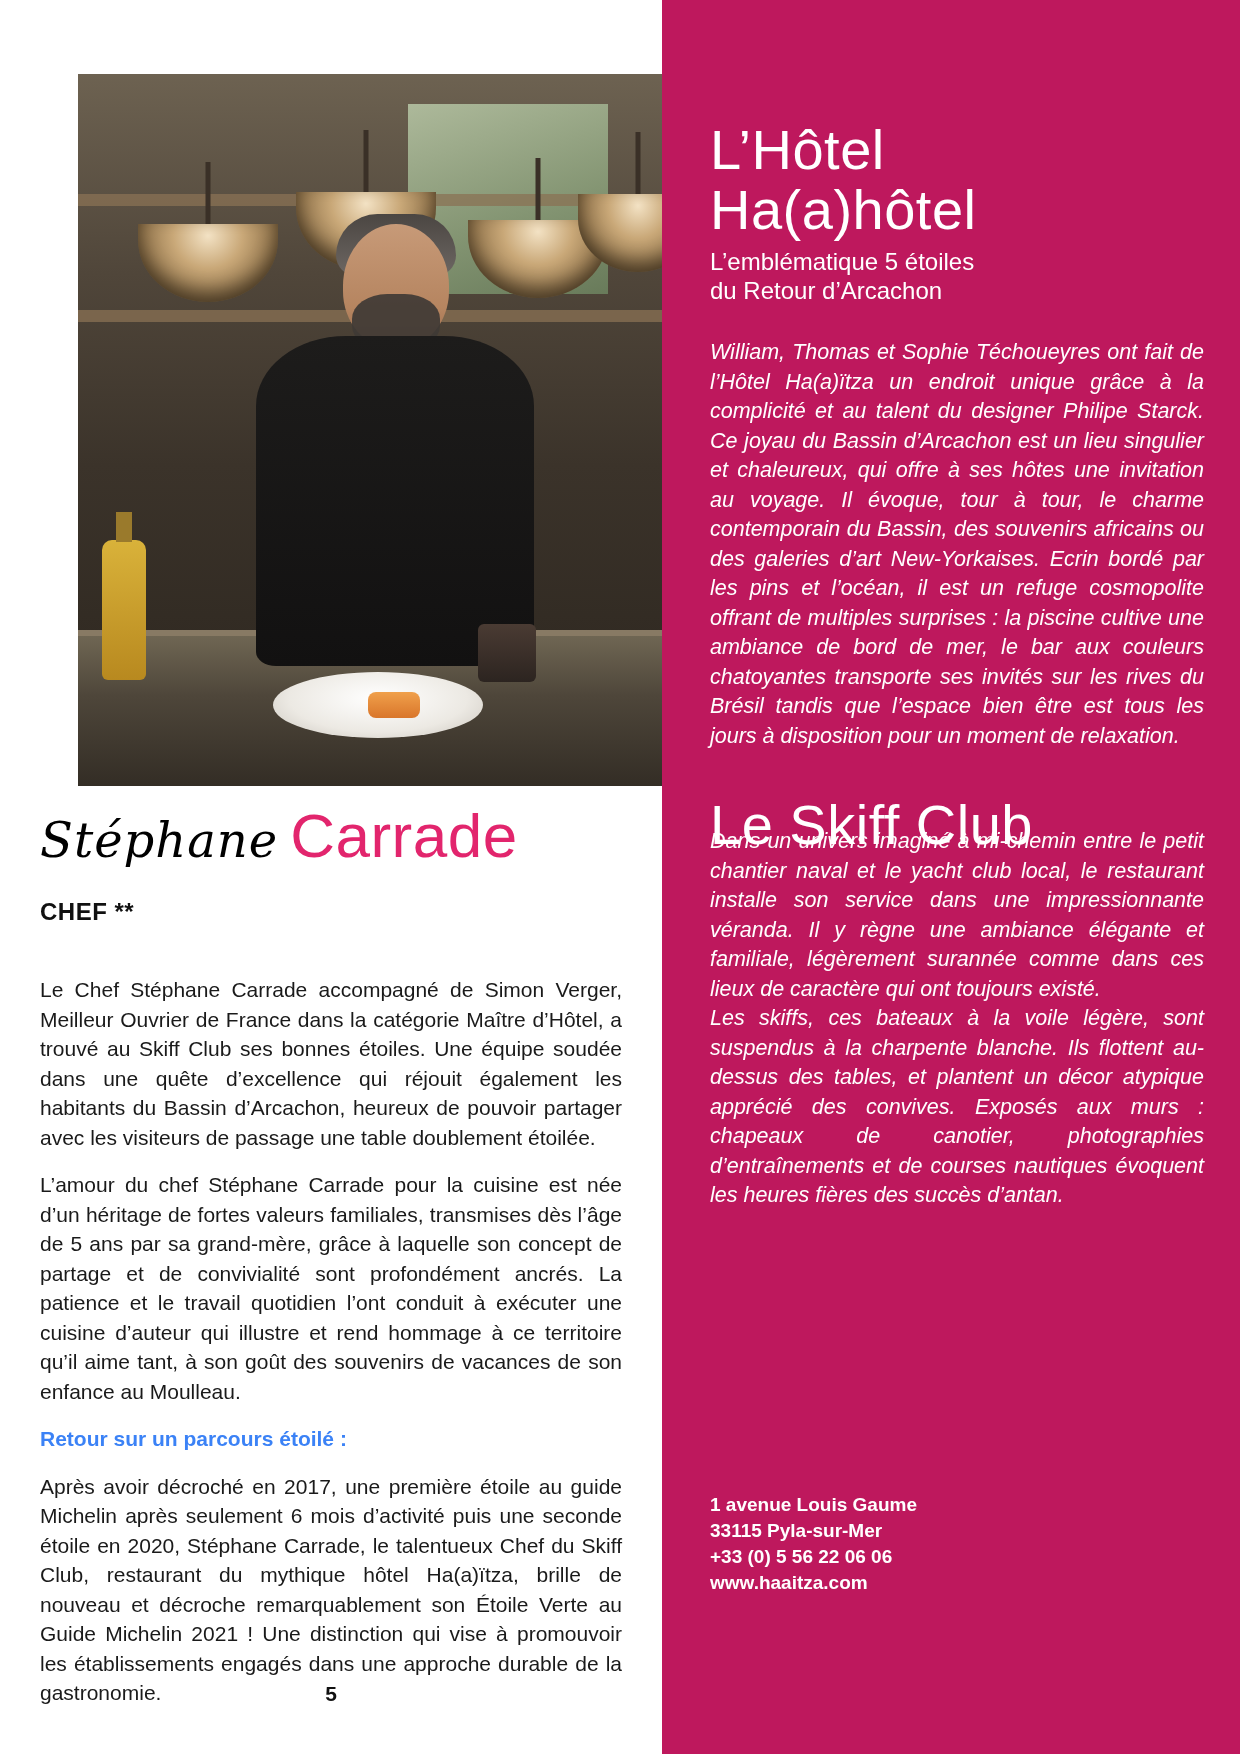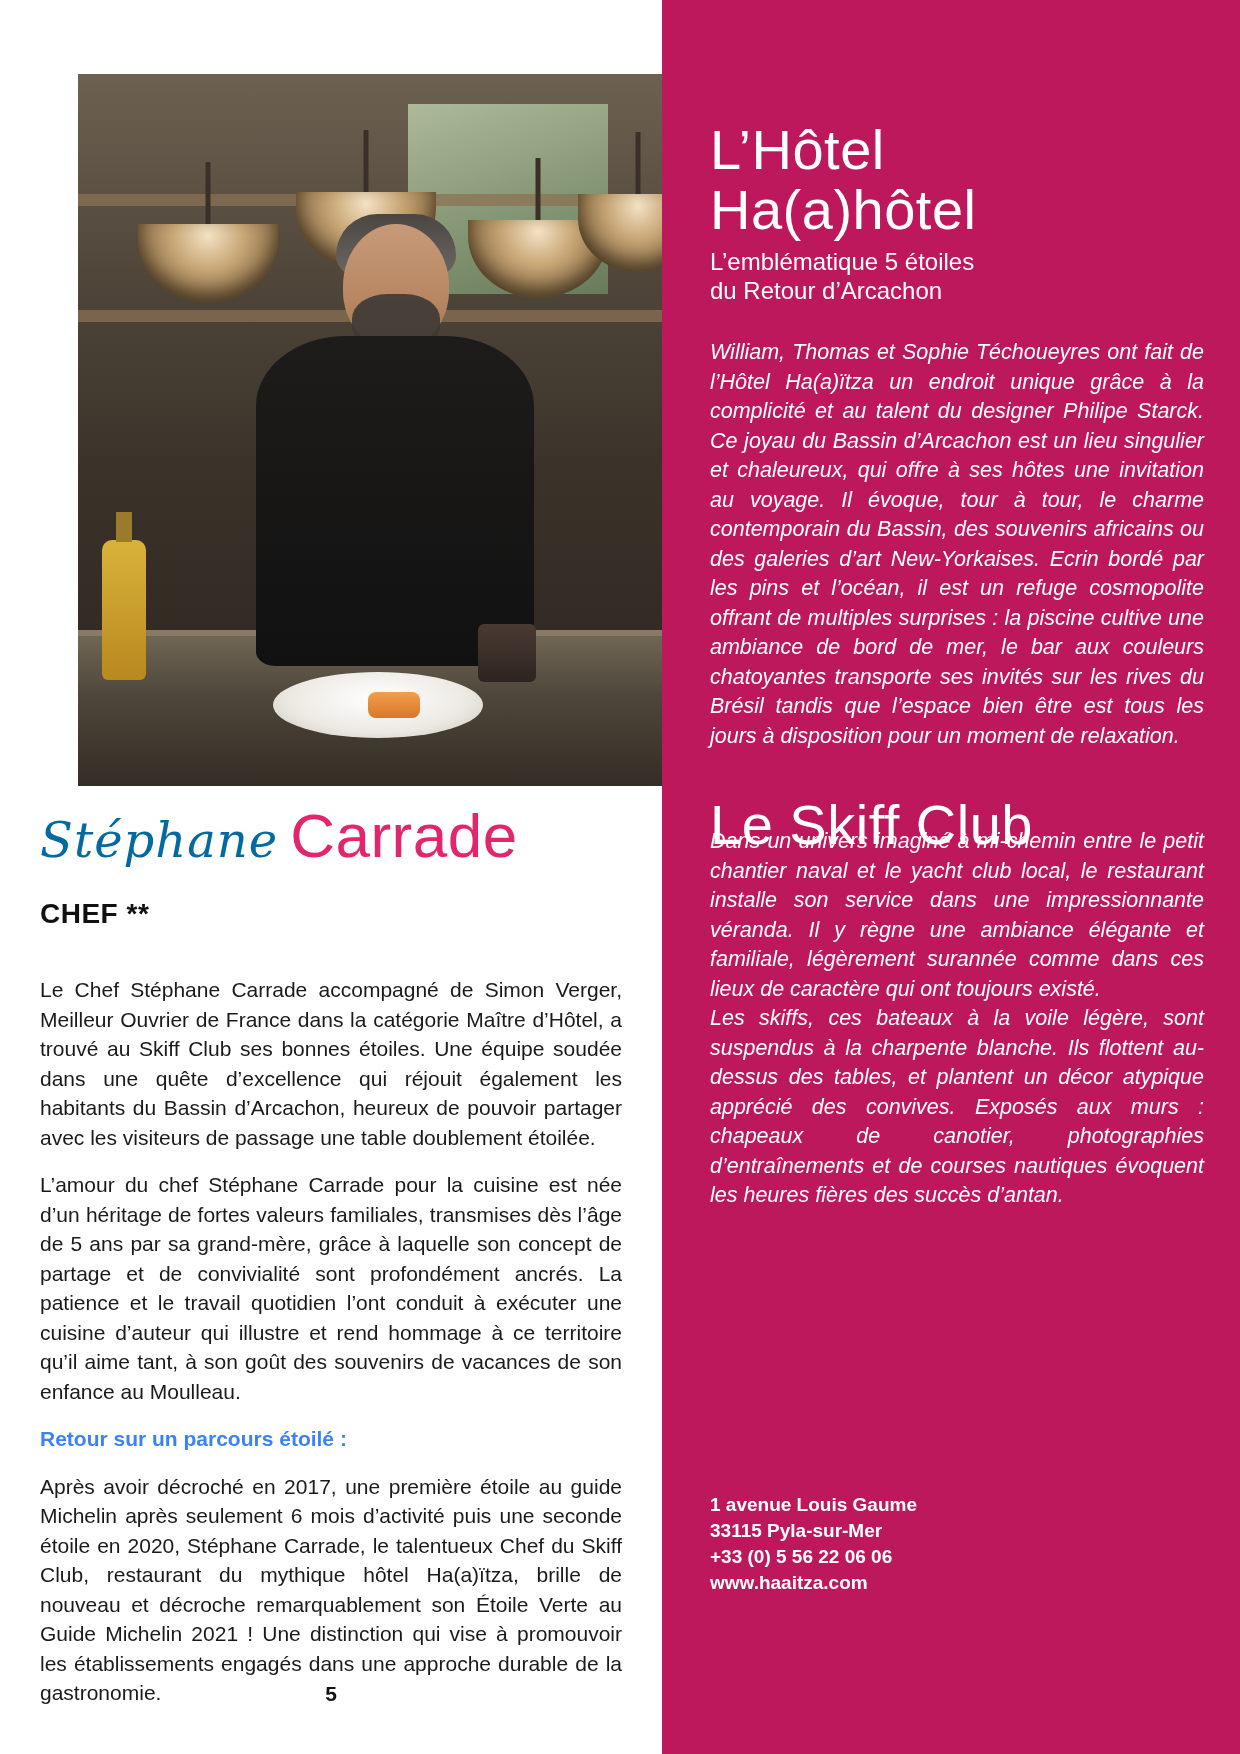--- a/index.html
+++ b/index.html
@@ -197,35 +197,35 @@
     position: absolute;
     left: 40px;
     top: 800px;
     width: 600px;
     white-space: nowrap;
   }
   .first-name {
     font-family: "DejaVu Serif", serif;
     font-style: italic;
     font-size: 48px;
-    color: #0369a1;
+    color: #000000;
     letter-spacing: 1px;
   }
   .last-name {
     font-size: 62px;
     color: #e2256d;
     letter-spacing: 0.5px;
     margin-left: 12px;
     font-weight: 400;
   }
   .role {
     position: absolute;
     left: 40px;
     top: 898px;
-    font-size: 28px;
+    font-size: 24px;
     font-weight: bold;
     color: #111111;
     letter-spacing: 0.5px;
   }
   .left-body {
     position: absolute;
     left: 40px;
     top: 975px;
     width: 582px;
     font-size: 21px;

